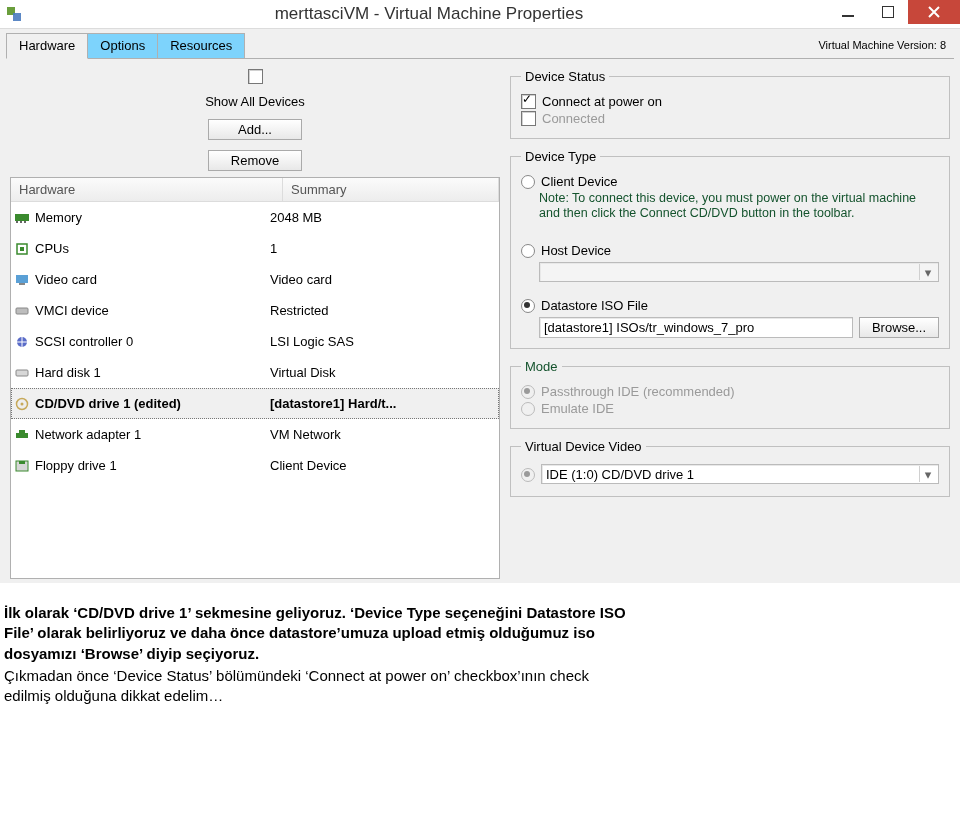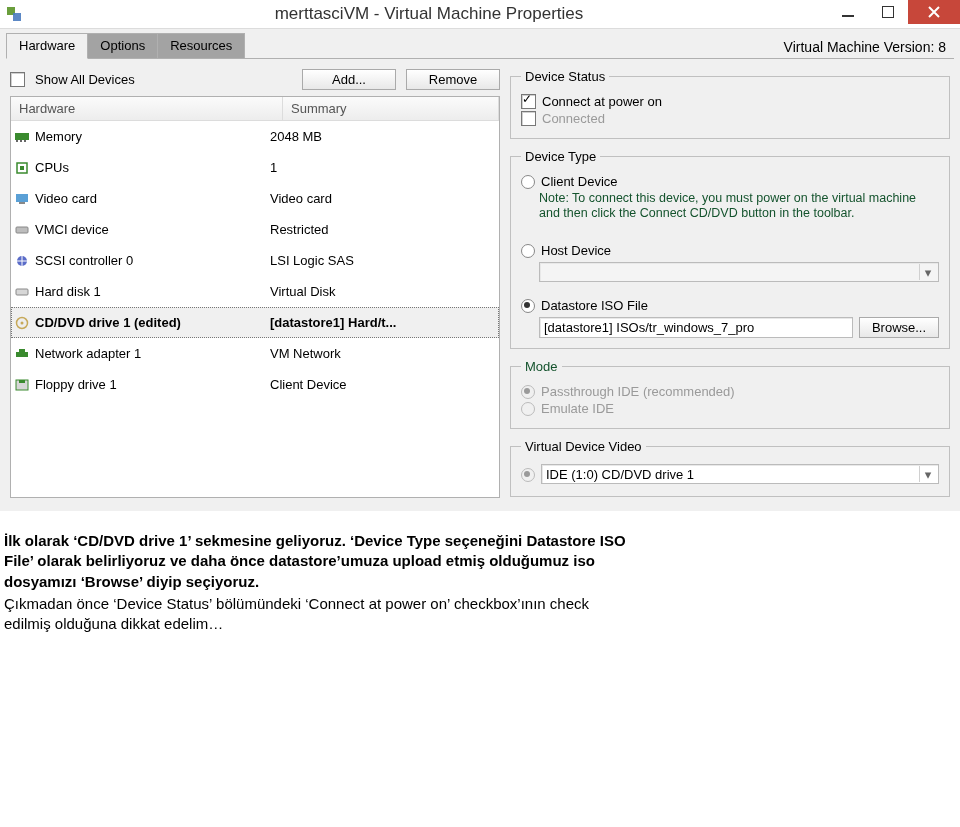--- a/index.html
+++ b/index.html
@@ -7,27 +7,27 @@
   .titlebar { display:flex; align-items:flex-start; height:28px; }
   .title-left { padding:6px 6px 0 6px; }
   .title-center { flex:1; text-align:center; font-size:17px; color:#333; padding-top:4px; }
   .title-right { display:flex; }
   .win-btn { width:40px; height:24px; display:flex; align-items:center; justify-content:center; background:#fff; }
   .win-btn.close { background:#c7473a; color:#fff; width:52px; }
   .win-btn svg { display:block; }
   .client { background:#f0f0f0; border-top:1px solid #dcdcdc; padding:4px 0 0 0; }
   .top-row { display:flex; align-items:flex-start; }
   .tabs { display:flex; gap:0; margin-left:6px; }
-  .tab { padding:4px 12px 5px 12px; border:1px solid #b0b0b0; border-bottom:none; background:#a3a3a3; margin-right:-1px; font-size:13px; position:relative; }
+  .tab { padding:4px 12px 5px 12px; border:1px solid #b0b0b0; border-bottom:none; background:#7dd3fc; margin-right:-1px; font-size:13px; position:relative; }
   .tab.active { background:#f0f0f0; z-index:2; border-bottom:1px solid #f0f0f0; margin-bottom:-1px; }
-  .version { margin-left:auto; margin-right:14px; padding-top:6px; font-size:14px; }
+  .version { margin-left:auto; margin-right:14px; padding-top:6px; font-size:11px; }
   .tab-panel { border-top:1px solid #b0b0b0; margin:0 6px 10px 6px; padding:10px 4px 4px 4px; display:flex; gap:10px; }
   .left { flex:0 0 490px; }
   .right { flex:1; }
-  .left-top { display:flex; align-items:center; gap:10px; margin-bottom:6px; }
+  .left-top { display:flex; align-items:center; gap:10px; margin-bottom:6px;flex-direction:column; }
   .checkbox { width:13px; height:13px; border:1px solid #777; background:#fff; display:inline-block; flex:0 0 13px; box-shadow:inset 1px 1px 0 #d0d0d0; position:relative; }
   .checkbox.checked::after { content:"✓"; position:absolute; top:-3px; left:0; font-size:12px; }
   .btn { border:1px solid #aaa; background:linear-gradient(#fff,#e8e8e8); padding:2px 0; width:92px; text-align:center; font-size:13px; }
   .list { border:1px solid #b0b0b0; background:#fff; height:400px; }
   .list-header { display:flex; background:linear-gradient(#fbfbfb,#ececec); color:#555; }
   .list-header div { padding:4px 8px; border-right:1px solid #dcdcdc; border-bottom:1px solid #dcdcdc; }
   .col-h { flex:0 0 255px; }
   .col-s { flex:1; }
   .row { display:flex; align-items:center; padding:8px 0; }
   .row.selected { background:#f0f0f0; font-weight:bold; outline:1px dotted #777; outline-offset:-1px; }

